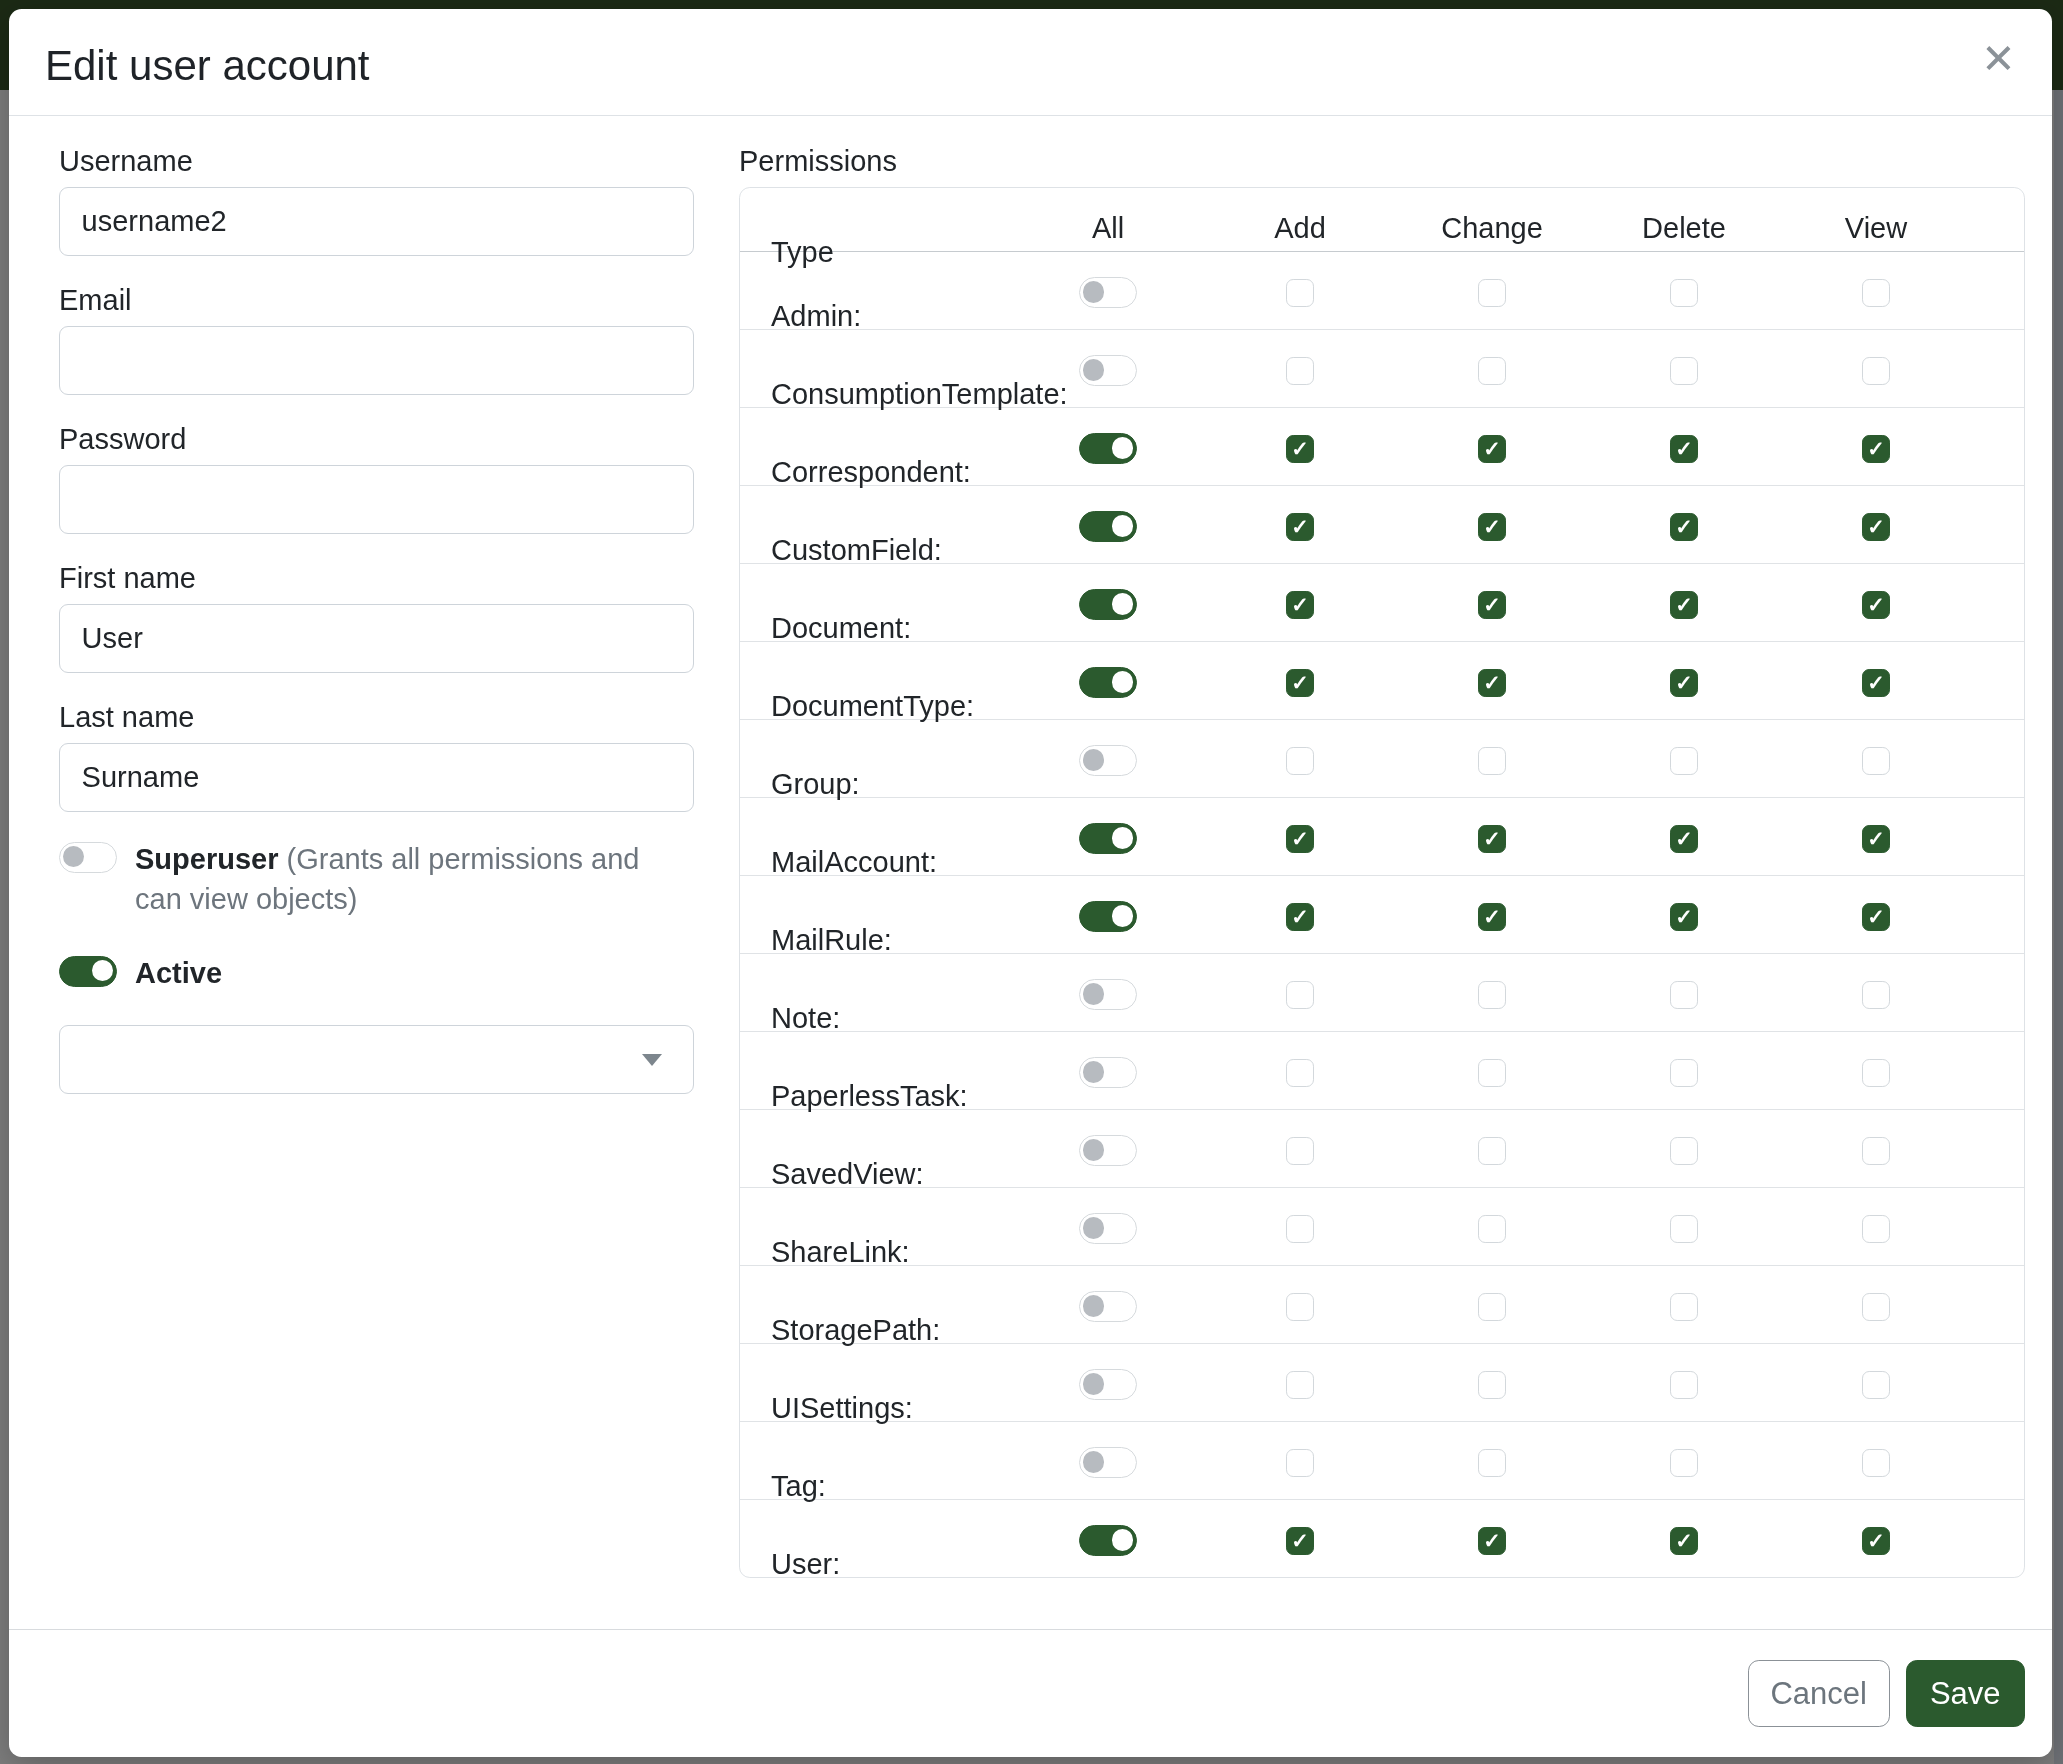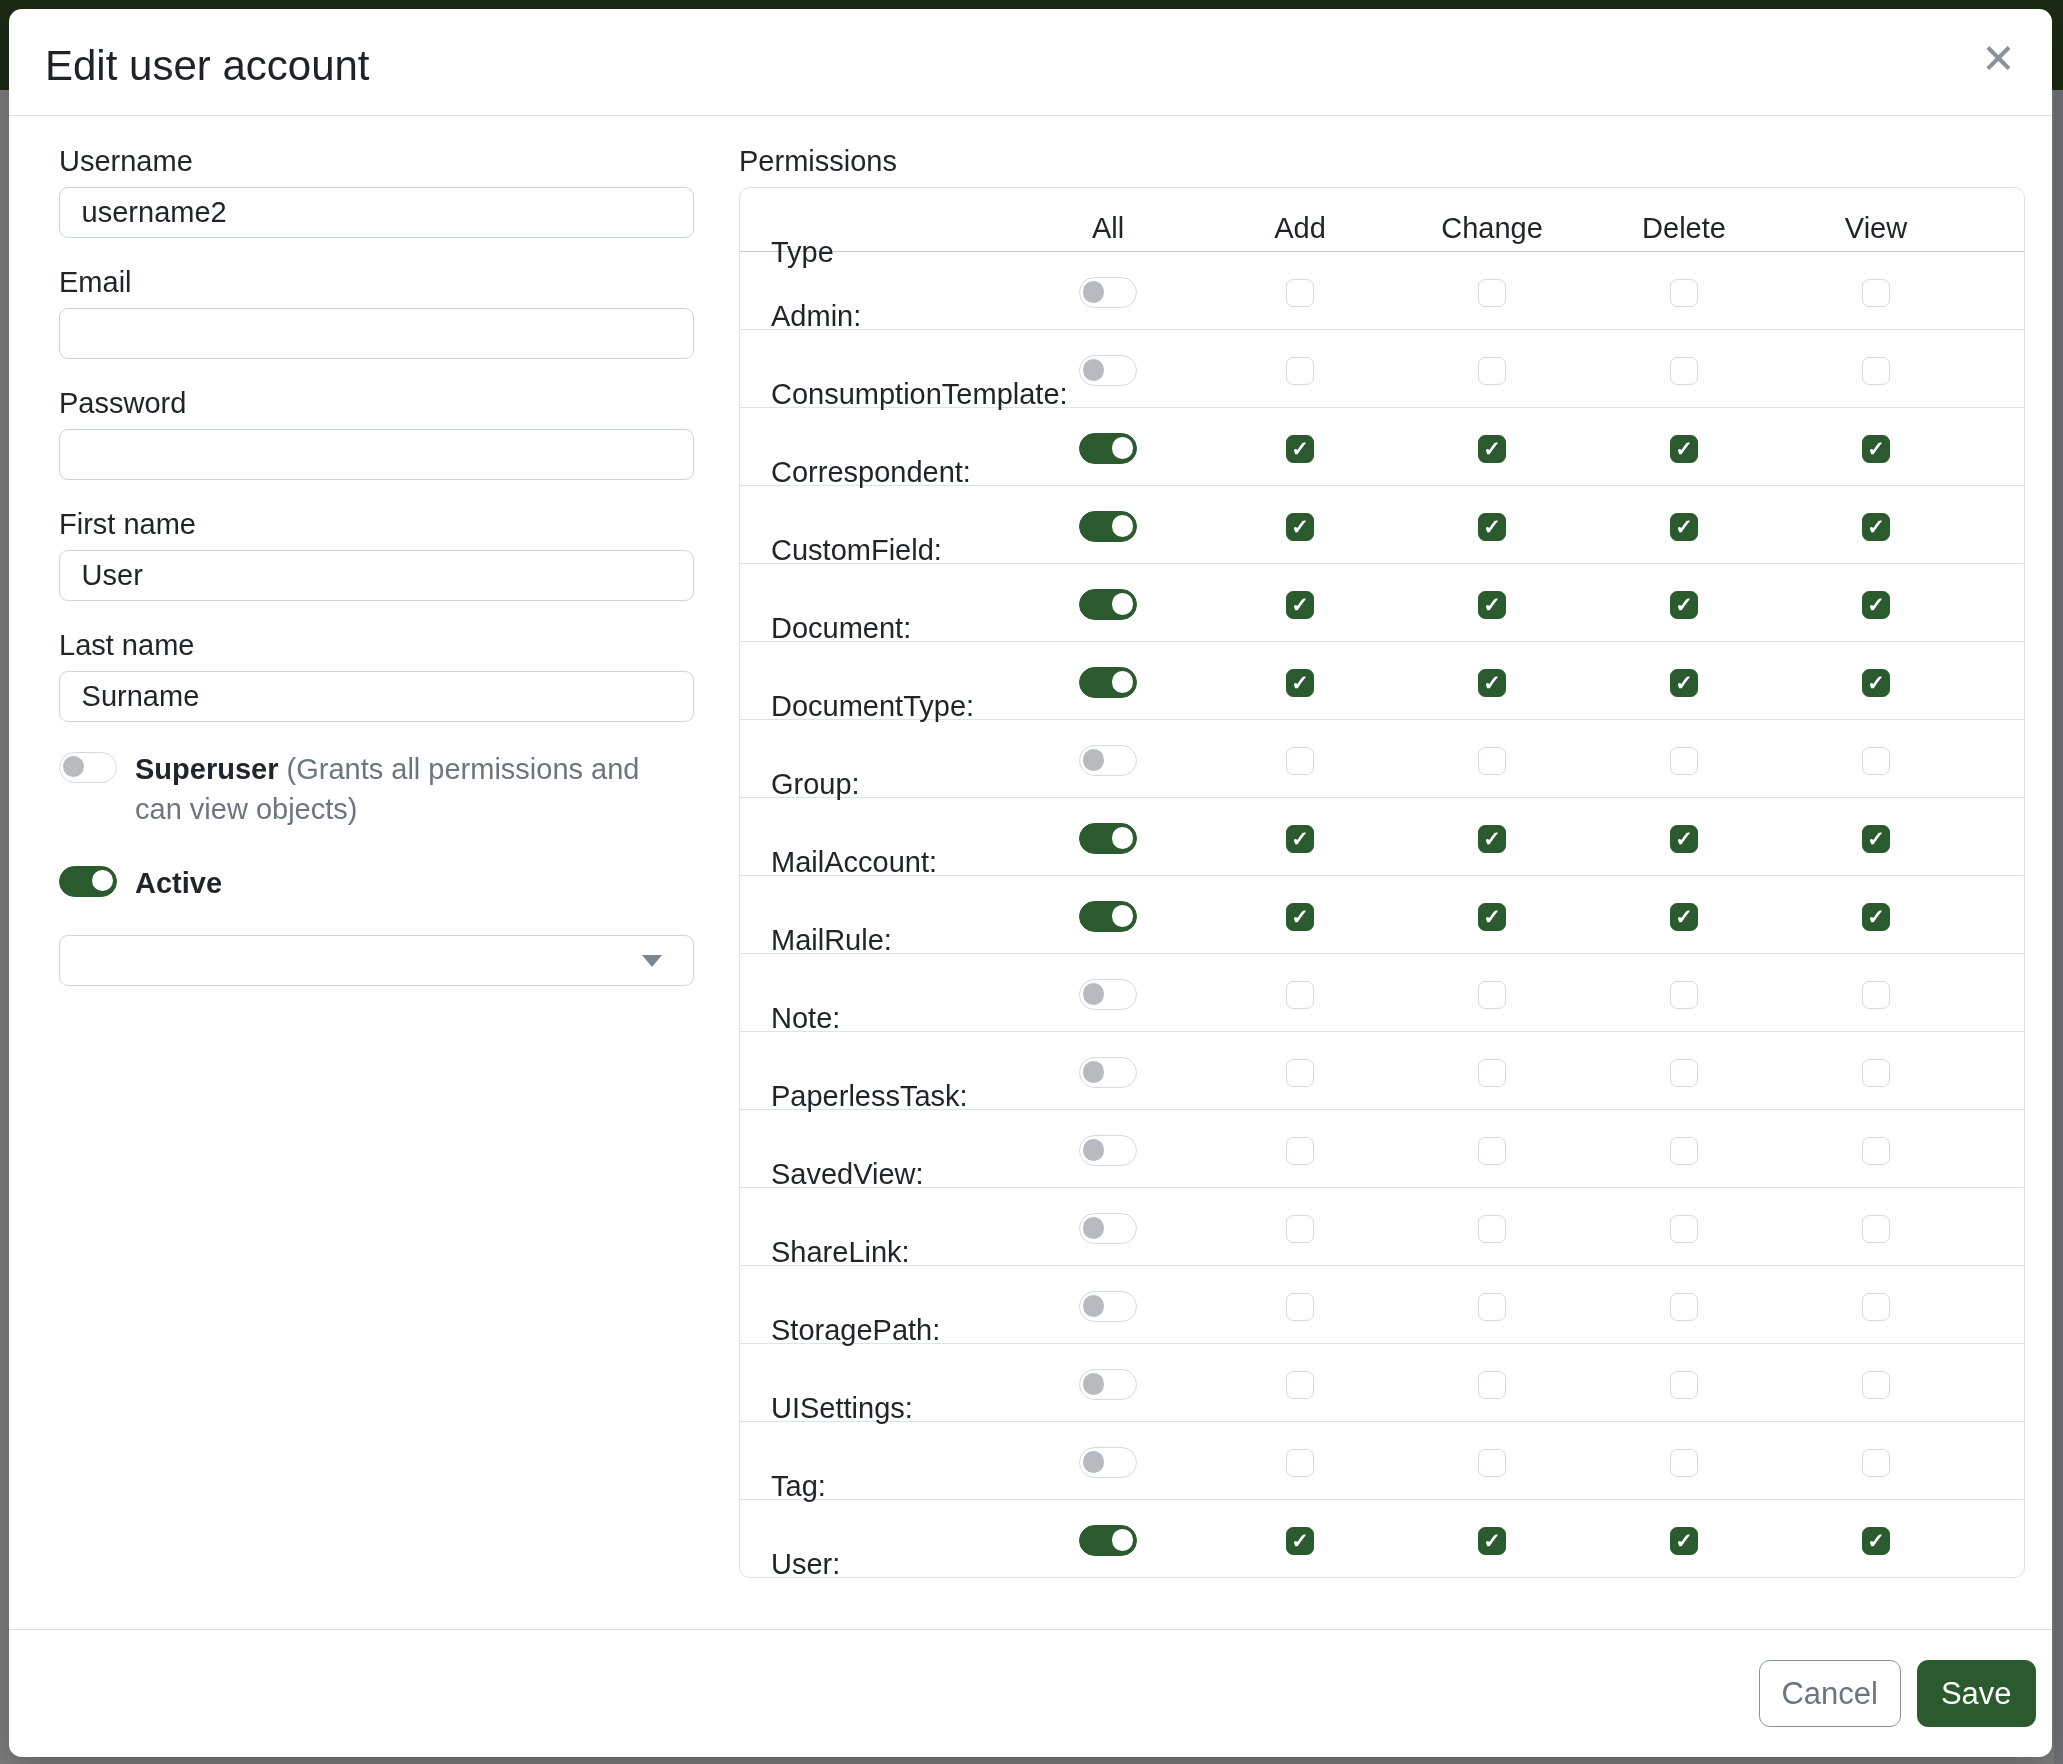--- a/index.html
+++ b/index.html
@@ -28,28 +28,28 @@
   .modal-title{margin:0;font-size:42px;font-weight:400;color:#1f2328;line-height:52px;}
   .close-btn{
     position:absolute;top:25px;right:31px;border:none;background:none;cursor:pointer;
     font-size:41px;font-weight:300;color:#8b9298;line-height:1;padding:5.4px;
     font-family:"Liberation Sans", sans-serif;
   }
   .modal-body{flex:1 1 auto;display:flex;padding:28px 27px 0 50px;box-sizing:border-box;overflow:hidden;}
   .modal-footer{
     flex:0 0 128px;border-top:1.8px solid #d8dbde;
     display:flex;justify-content:flex-end;align-items:center;gap:16px;
-    padding-right:16px;box-sizing:border-box;
+    padding-right:27px;box-sizing:border-box;
   }
   
   .left-col{width:635px;flex:0 0 635px;margin-right:45px;}
   .field{margin-bottom:27px;}
   .field-label{display:block;font-size:29px;color:#212529;margin-bottom:9px;line-height:34px;}
   .text-input, .select{
-    width:100%;height:51px;box-sizing:border-box;
+    width:100%;height:69px;box-sizing:border-box;
     border:1.8px solid #ced4da;border-radius:9px;background:#fff;
     font-size:29px;color:#212529;padding:0 21.6px;
     font-family:"Liberation Sans", sans-serif;
   }
   .select{position:relative;}
   .caret{
     position:absolute;right:31px;top:50%;transform:translateY(-50%);
     width:0;height:0;border-left:10.8px solid transparent;border-right:10.8px solid transparent;
     border-top:12.6px solid #7d868d;
   }

